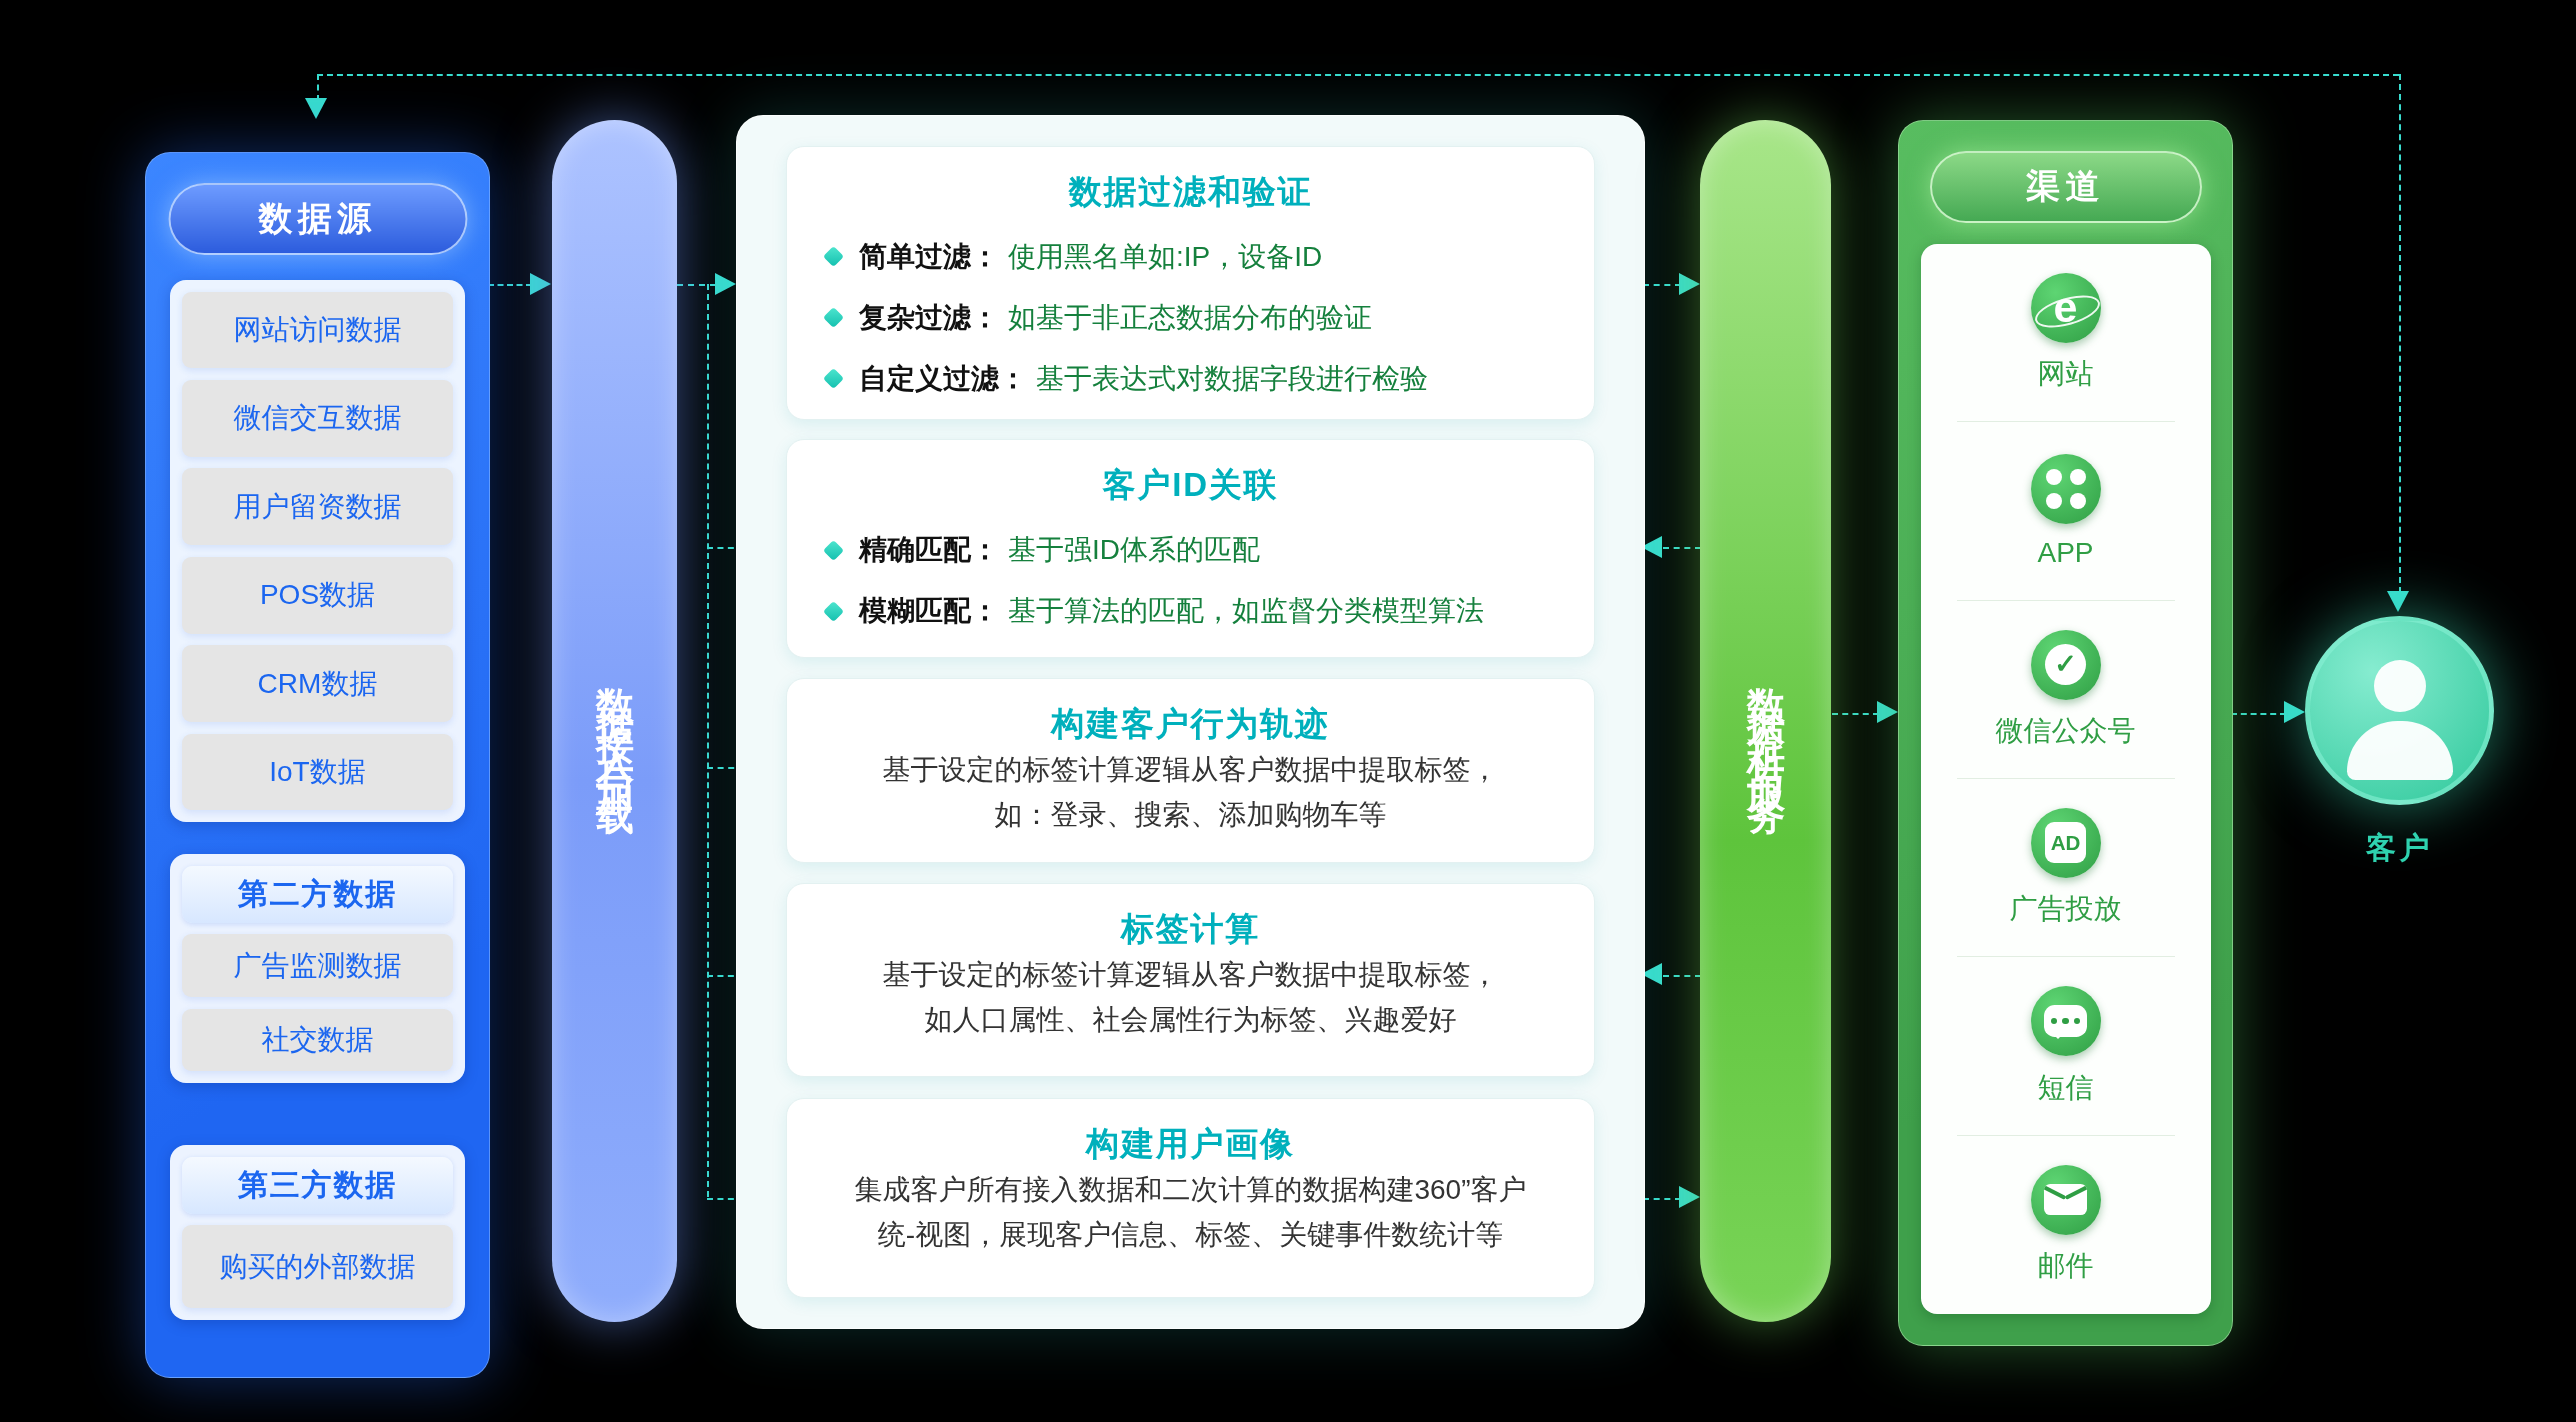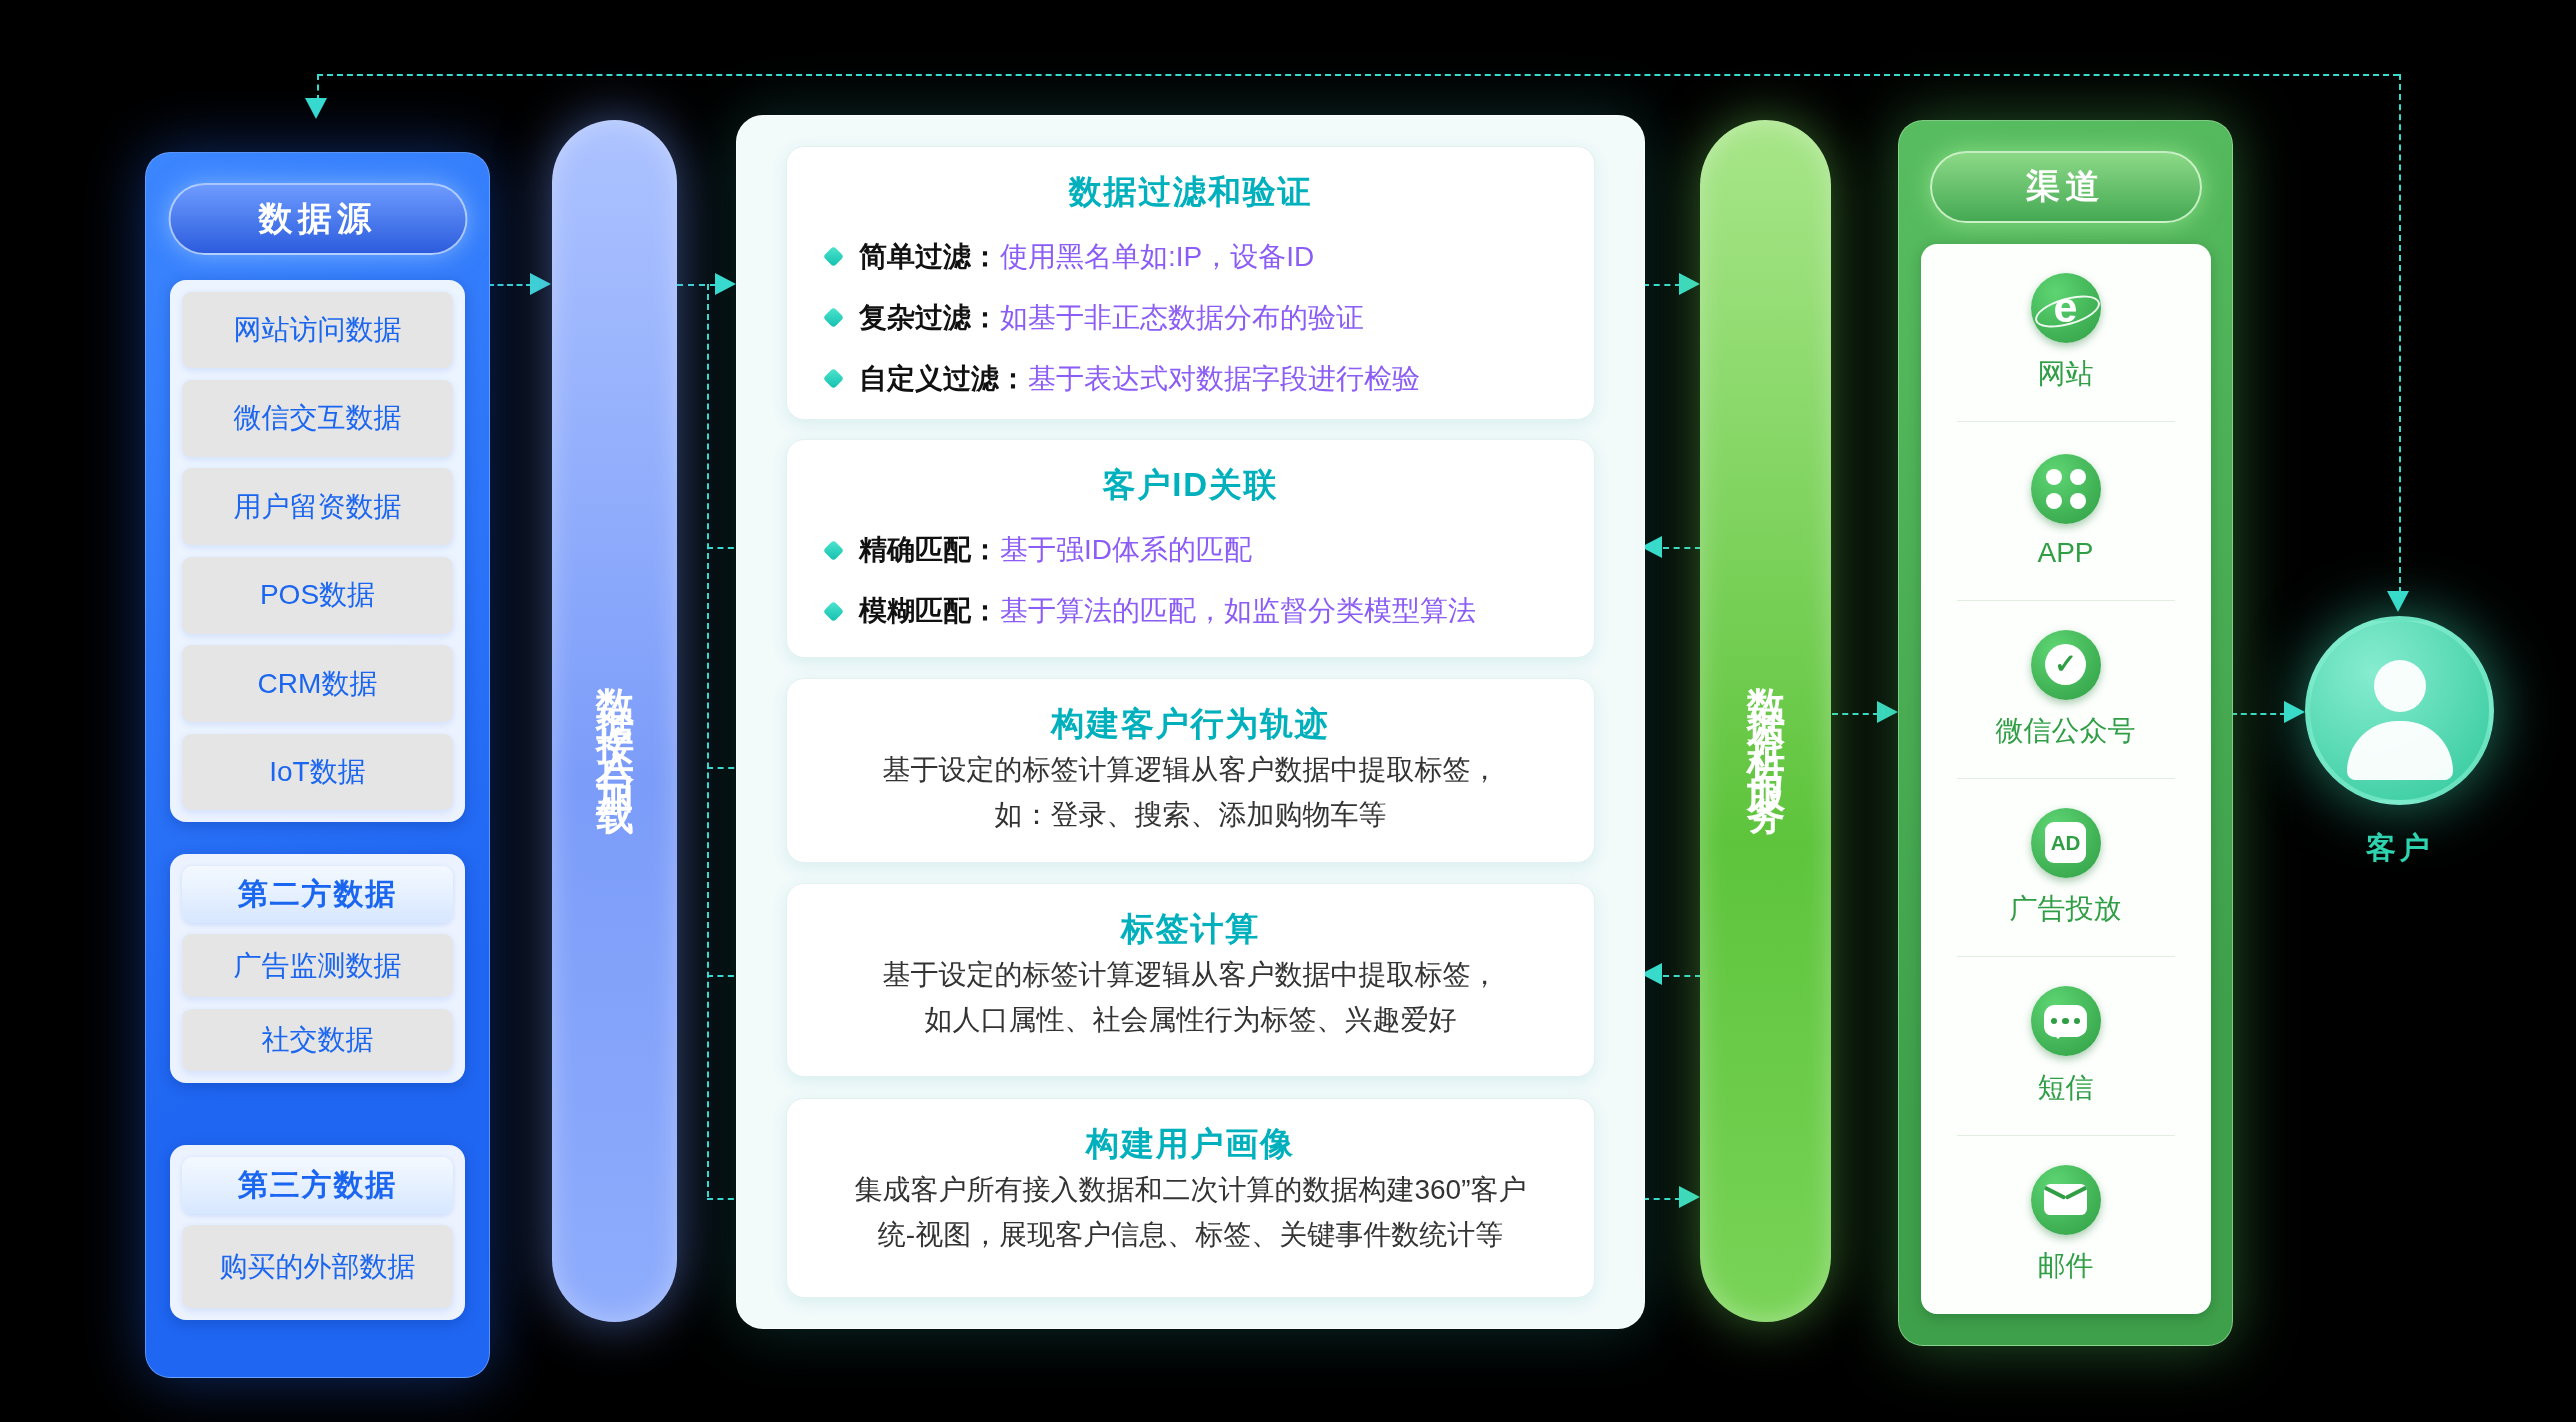--- a/index.html
+++ b/index.html
@@ -83,21 +83,21 @@
   .card-title{
     margin-top:23px;text-align:center;color:#00b0bc;font-weight:bold;font-size:33px;letter-spacing:1.8px;
   }
   .bullets{display:flex;flex-direction:column;gap:23px;margin-top:23px;padding:0 39px;}
   .bullet{display:flex;align-items:center;}
   .diamond{
     width:15px;height:15px;border-radius:3.6px;flex:0 0 15px;margin-right:18px;
     background:linear-gradient(135deg,#4fe6cf,#12bfae);transform:rotate(45deg);
   }
   .b-label{font-weight:bold;color:#111;font-size:28px;white-space:nowrap;}
-  .b-text{color:#8b5cf6;font-size:28px;margin-left:1px;white-space:nowrap;}
+  .b-text{color:#15803d;font-size:28px;margin-left:9px;white-space:nowrap;}
   .card-line{text-align:center;color:#333;font-size:28px;line-height:45px;}
   .card .card-line:first-of-type{margin-top:16px;}
 
   
   .right-panel{
     position:absolute;left:1898px;top:120px;width:333px;height:1224px;border-radius:25px;
     background:linear-gradient(160deg,#58bd60 0%,#3fa04b 75%);
     border:1.8px solid rgba(170,230,170,.6);
     box-shadow:0 0 63px rgba(80,190,90,.45);
   }

